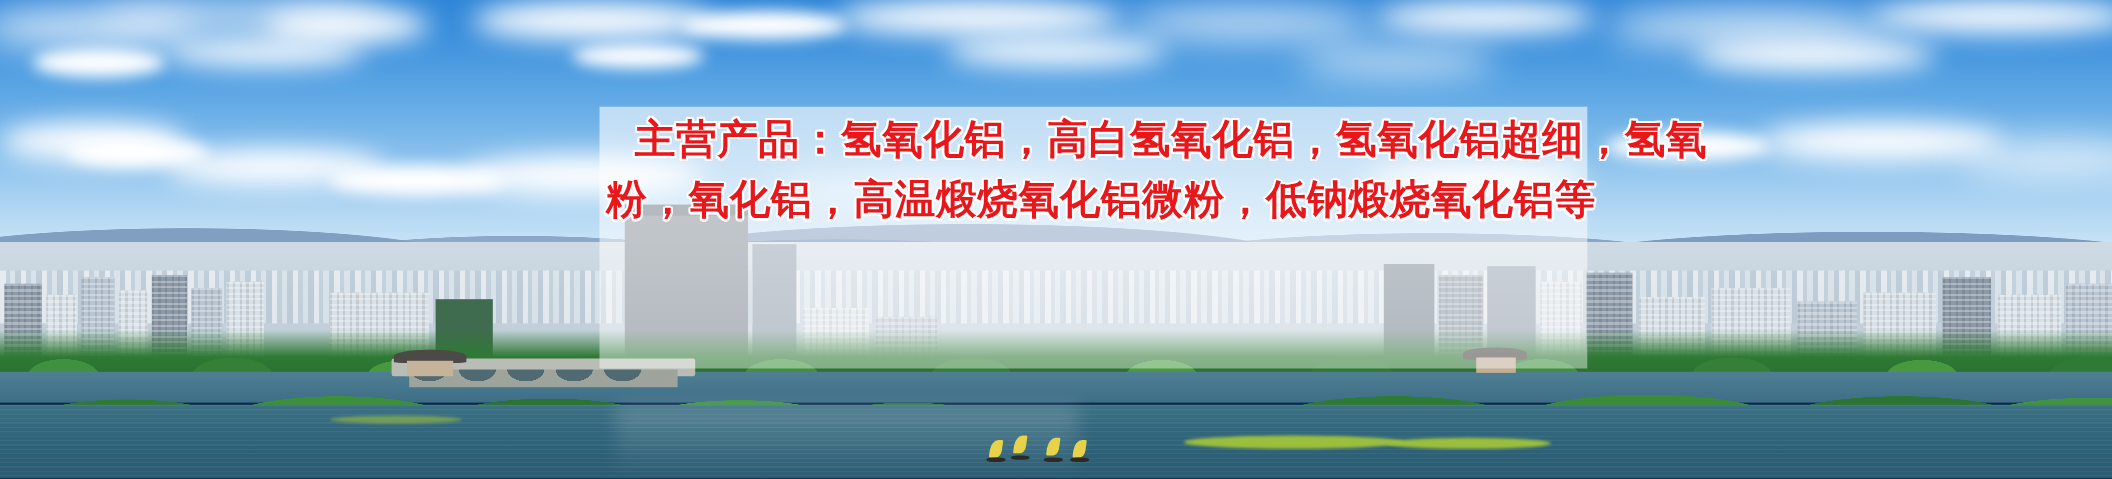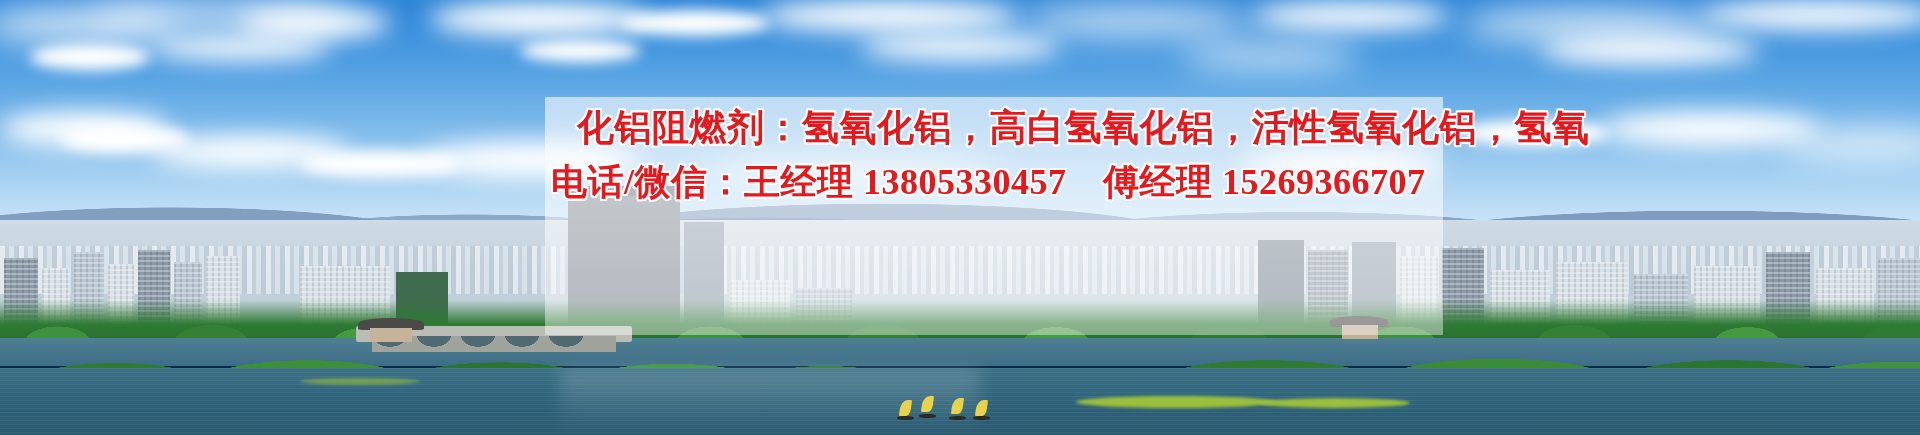--- a/index.html
+++ b/index.html
@@ -315,17 +315,17 @@
     <div class="hull"></div>
   </div>
   <div class="boat" style="left:976px; top:400px; width:18px; height:20px;">
     <div class="sail" style="left:0; top:0;"></div>
     <div class="hull"></div>
   </div>
 
   <div class="overlay"></div>
 
   <div class="text-block">
-    <div class="line l1">化铝阻燃剂：氢氧化铝，高白氢氧化铝，活性氢氧化铝，氢氧</div>
-    <div class="line l4 contact">电话/微信：王经理 13805330457　傅经理 15269366707</div>
+    <div class="line l1">主营产品：氢氧化铝，高白氢氧化铝，氢氧化铝超细，氢氧</div>
+    <div class="line l3">粉，氧化铝，高温煅烧氧化铝微粉，低钠煅烧氧化铝等</div>
   </div>
 
 </div>
 
 </body></html>

